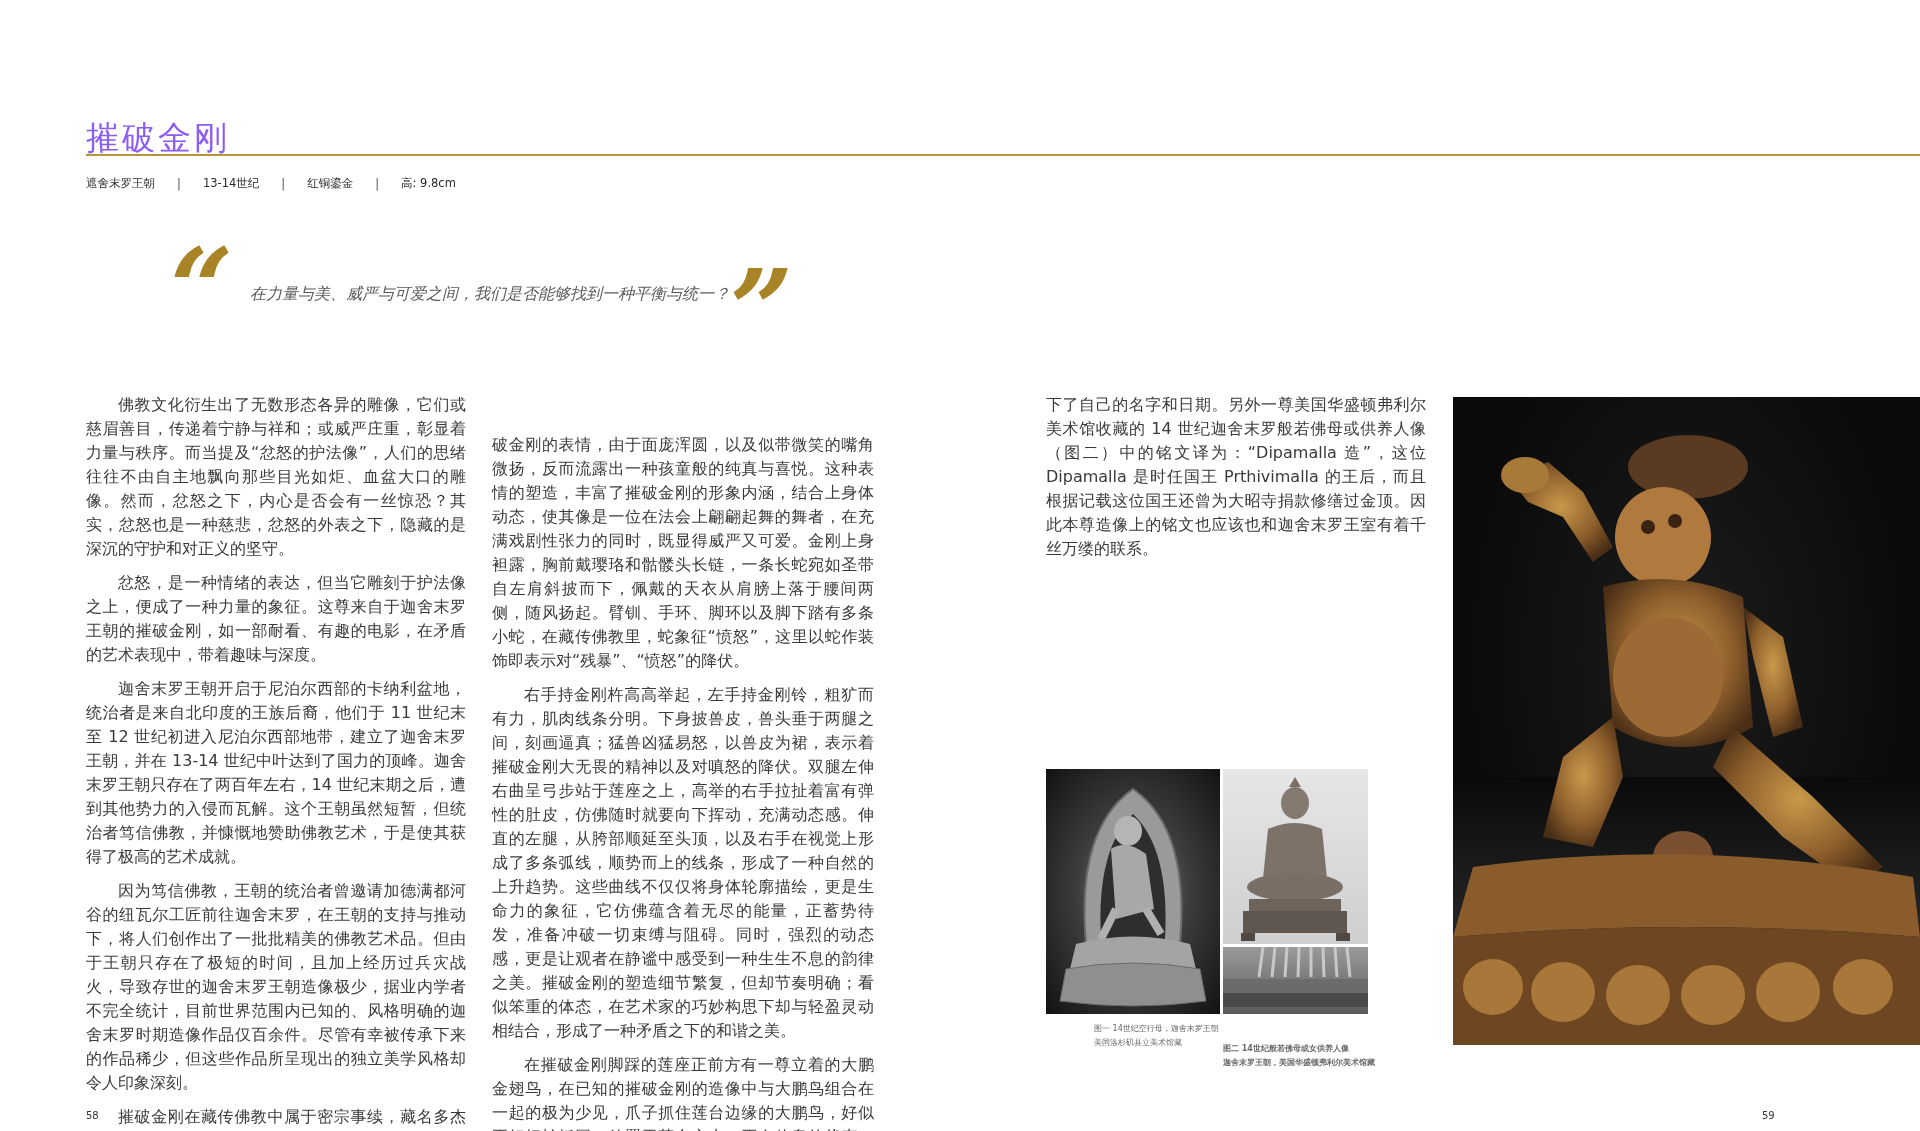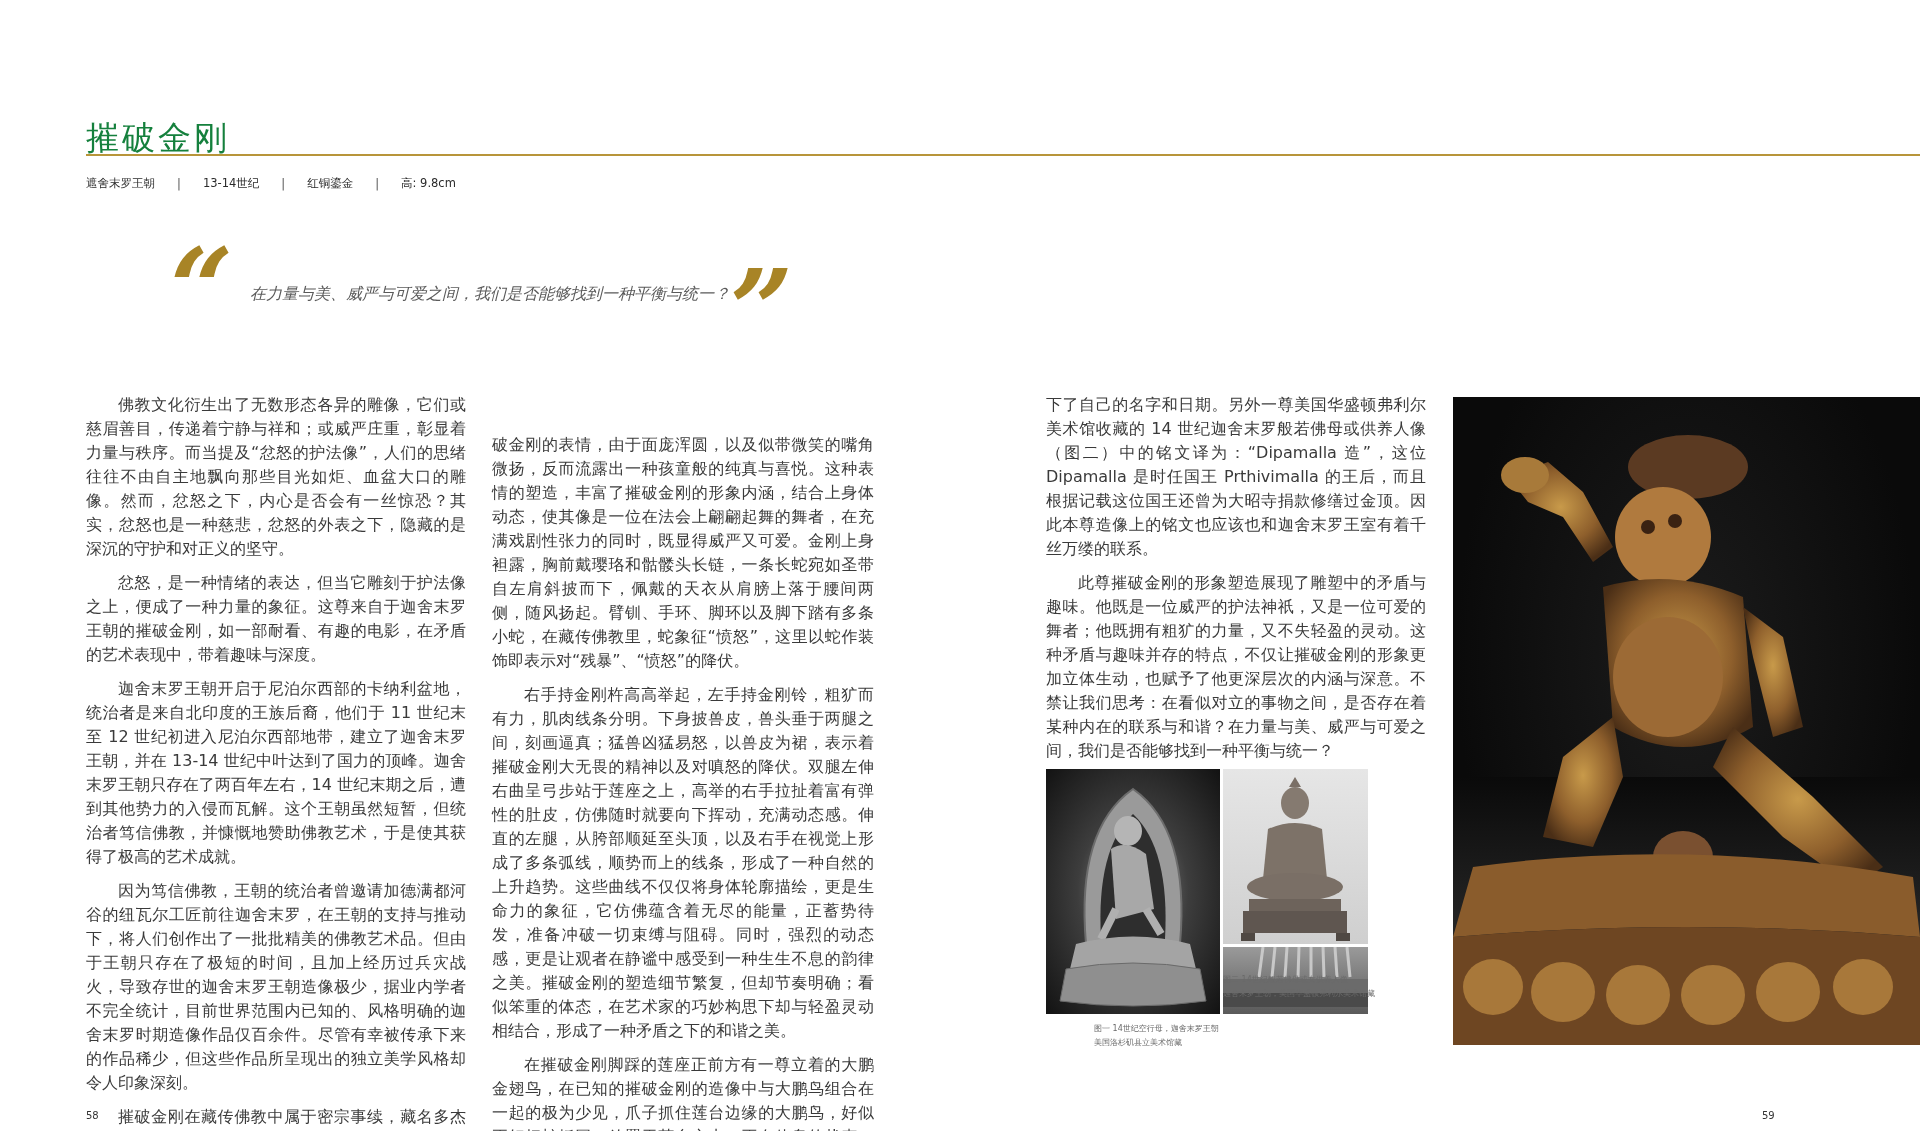--- a/index.html
+++ b/index.html
@@ -4,21 +4,21 @@
 <style>
   * { margin: 0; padding: 0; box-sizing: border-box; }
   html, body { width: 1920px; height: 1131px; background: #ffffff; overflow: hidden; }
   body { position: relative; font-family: "DejaVu Sans", "Liberation Sans", sans-serif; color: #3a3a3a; }
 
   .spread { position: absolute; left: 0; top: 0; width: 1920px; height: 1131px; }
 
   
   .title {
     position: absolute; left: 86px; top: 118px;
-    font-size: 33px; font-weight: 300; color: #15803d; letter-spacing: 3px;
+    font-size: 33px; font-weight: 300; color: #8b5cf6; letter-spacing: 3px;
     font-family: "DejaVu Sans", sans-serif; line-height: 40px;
   }
   .title-rule {
     position: absolute; left: 86px; top: 154px; width: 1834px; height: 2px; background: #b8953a;
   }
   .meta-line {
     position: absolute; left: 86px; top: 176px; font-size: 11.5px; color: #2b2b2b;
     display: flex; align-items: center; gap: 10px; white-space: nowrap;
   }
   .meta-line .sep { margin: 0 12px; color: #555; }
@@ -53,21 +53,21 @@
   .fig1 { left: 1046px; top: 769px; width: 174px; height: 245px;
     background: radial-gradient(ellipse at 50% 50%, #8d8d8d 0%, #3d3d3d 45%, #121212 100%); }
   .fig2 { left: 1223px; top: 769px; width: 145px; height: 175px;
     background: linear-gradient(#e6e6e6, #cfcfcf); }
   .fig3 { left: 1223px; top: 947px; width: 145px; height: 67px;
     background: linear-gradient(#9a9a9a, #5a5a5a); }
   .fig svg { width: 100%; height: 100%; display: block; }
 
   .caption { position: absolute; font-size: 8px; color: #6a6a6a; line-height: 14px; white-space: nowrap; }
   .cap1 { left: 1046px; top: 1022px; margin-left: 48px; }
-  .cap2 { left: 1223px; top: 973px; }
+  .cap2 { left: 1223px; top: 1042px; font-weight: bold; }
 
   .main-photo {
     position: absolute; left: 1453px; top: 397px; width: 467px; height: 648px;
     background: radial-gradient(ellipse at 50% 40%, #1c1c1c 0%, #0a0a0a 70%);
     overflow: hidden;
   }
   .main-photo svg { width: 100%; height: 100%; display: block; }
 
   .page-num { position: absolute; top: 1077px; font-size: 10px; color: #333; margin-top: 33px; }
   .pn-left { left: 86px; }
@@ -108,21 +108,20 @@
   <div class="col col2">
     <p>破金刚的表情，由于面庞浑圆，以及似带微笑的嘴角微扬，反而流露出一种孩童般的纯真与喜悦。这种表情的塑造，丰富了摧破金刚的形象内涵，结合上身体动态，使其像是一位在法会上翩翩起舞的舞者，在充满戏剧性张力的同时，既显得威严又可爱。金刚上身袒露，胸前戴璎珞和骷髅头长链，一条长蛇宛如圣带自左肩斜披而下，佩戴的天衣从肩膀上落于腰间两侧，随风扬起。臂钏、手环、脚环以及脚下踏有多条小蛇，在藏传佛教里，蛇象征“愤怒”，这里以蛇作装饰即表示对“残暴”、“愤怒”的降伏。</p>
     <p class="indent">右手持金刚杵高高举起，左手持金刚铃，粗犷而有力，肌肉线条分明。下身披兽皮，兽头垂于两腿之间，刻画逼真；猛兽凶猛易怒，以兽皮为裙，表示着摧破金刚大无畏的精神以及对嗔怒的降伏。双腿左伸右曲呈弓步站于莲座之上，高举的右手拉扯着富有弹性的肚皮，仿佛随时就要向下挥动，充满动态感。伸直的左腿，从胯部顺延至头顶，以及右手在视觉上形成了多条弧线，顺势而上的线条，形成了一种自然的上升趋势。这些曲线不仅仅将身体轮廓描绘，更是生命力的象征，它仿佛蕴含着无尽的能量，正蓄势待发，准备冲破一切束缚与阻碍。同时，强烈的动态感，更是让观者在静谧中感受到一种生生不息的韵律之美。摧破金刚的塑造细节繁复，但却节奏明确；看似笨重的体态，在艺术家的巧妙构思下却与轻盈灵动相结合，形成了一种矛盾之下的和谐之美。</p>
     <p class="indent">在摧破金刚脚踩的莲座正前方有一尊立着的大鹏金翅鸟，在已知的摧破金刚的造像中与大鹏鸟组合在一起的极为少见，爪子抓住莲台边缘的大鹏鸟，好似正好把蛇抓回，放置于莲台之上，正在休息的状态。金刚脚下的莲座为单层覆式莲台，莲台上缘装饰一圈连珠纹，粒粒饱满；莲瓣宽大且圆鼓。在莲台下缘刻有一行天成体梵文，目前已知带有天城体梵文题记的迦舍末罗造像中，大多是由王室直接供养，如美国洛杉矶县立博物馆收藏的一尊 14 世纪迦舍末罗空行母（图一），台座上的铭文译为：“祝愿 Ripumalla 长寿。”根据史料记载迦舍末罗王朝在国王 Ripumalla 的统治下曾经十分强大，甚至占领了印度的部分领土。这位国王在公元 1312 年亲自前往佛陀的诞生地蓝毗尼朝圣，并在那里的阿育王石柱上刻</p>
   </div>
 
   <div class="page-num pn-left">58</div>
 
   <div class="col col3">
     <p>下了自己的名字和日期。另外一尊美国华盛顿弗利尔美术馆收藏的 14 世纪迦舍末罗般若佛母或供养人像（图二）中的铭文译为：“Dipamalla 造”，这位 Dipamalla 是时任国王 Prthivimalla 的王后，而且根据记载这位国王还曾为大昭寺捐款修缮过金顶。因此本尊造像上的铭文也应该也和迦舍末罗王室有着千丝万缕的联系。</p>
-    <p class="indent">此尊摧破金刚的形象塑造展现了雕塑中的矛盾与趣味。他既是一位威严的护法神祇，又是一位可爱的舞者；他既拥有粗犷的力量，又不失轻盈的灵动。这种矛盾与趣味并存的特点，不仅让摧破金刚的形象更加立体生动，也赋予了他更深层次的内涵与深意。不禁让我们思考：在看似对立的事物之间，是否存在着某种内在的联系与和谐？在力量与美、威严与可爱之间，我们是否能够找到一种平衡与统一？</p>
   </div>
 
   <div class="fig fig1">
     <svg viewBox="0 0 174 245" preserveAspectRatio="none">
       <path d="M40 175 Q30 60 87 20 Q144 60 134 175 Z" fill="#9a9a9a" stroke="#6c6c6c" stroke-width="2"></path>
       <path d="M55 170 Q50 80 87 45 Q124 80 119 170 Z" fill="#2e2e2e"></path>
       <ellipse cx="82" cy="62" rx="14" ry="15" fill="#b5b5b5"></ellipse>
       <path d="M65 80 Q80 70 100 85 L108 140 L70 150 Z" fill="#a8a8a8"></path>
       <path d="M70 140 L55 170 M100 140 L115 165" stroke="#b0b0b0" stroke-width="8"></path>
       <path d="M30 175 Q87 160 144 175 L150 200 Q87 190 24 200 Z" fill="#a4a4a4"></path>

